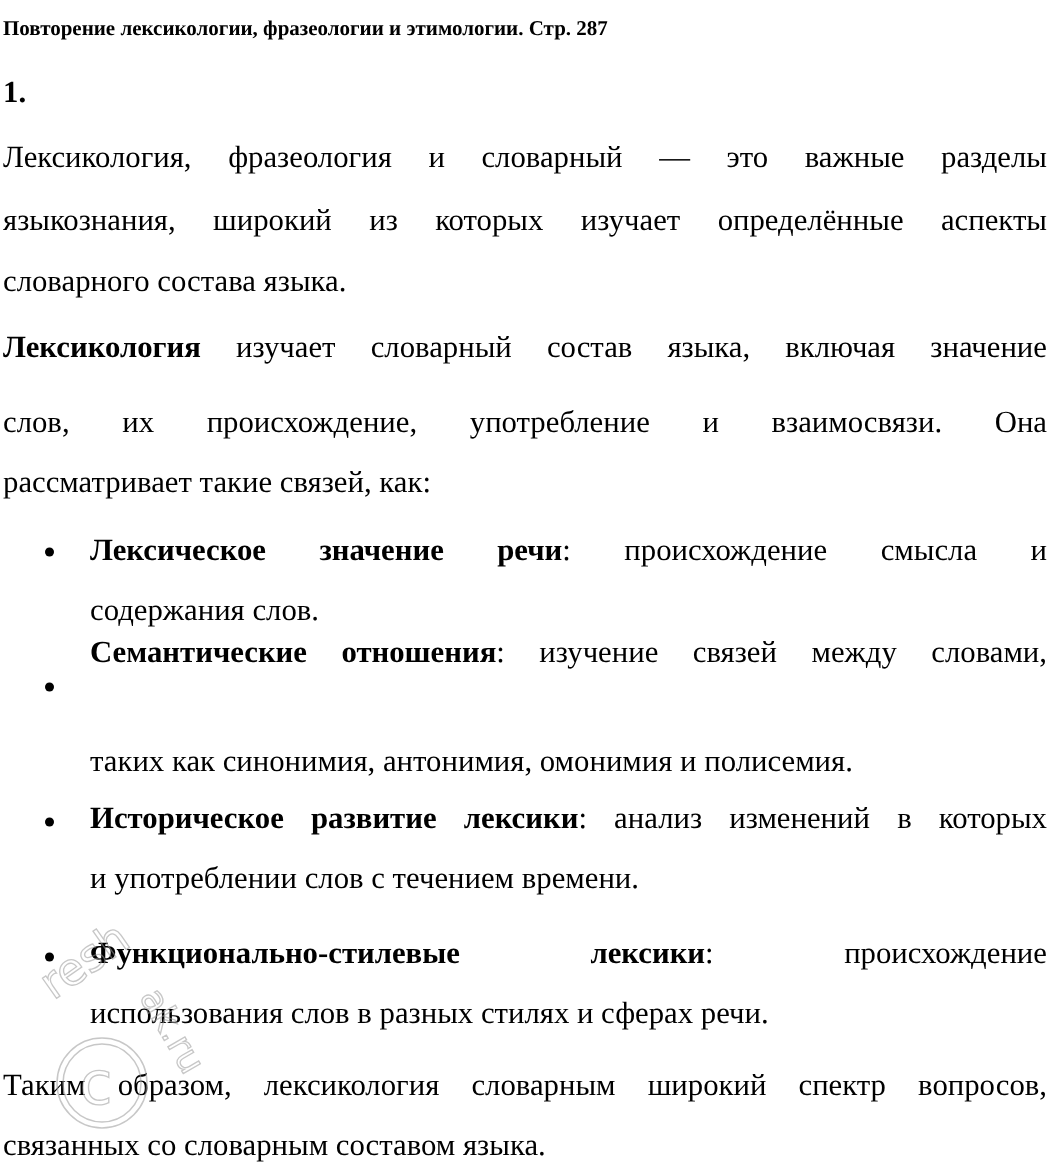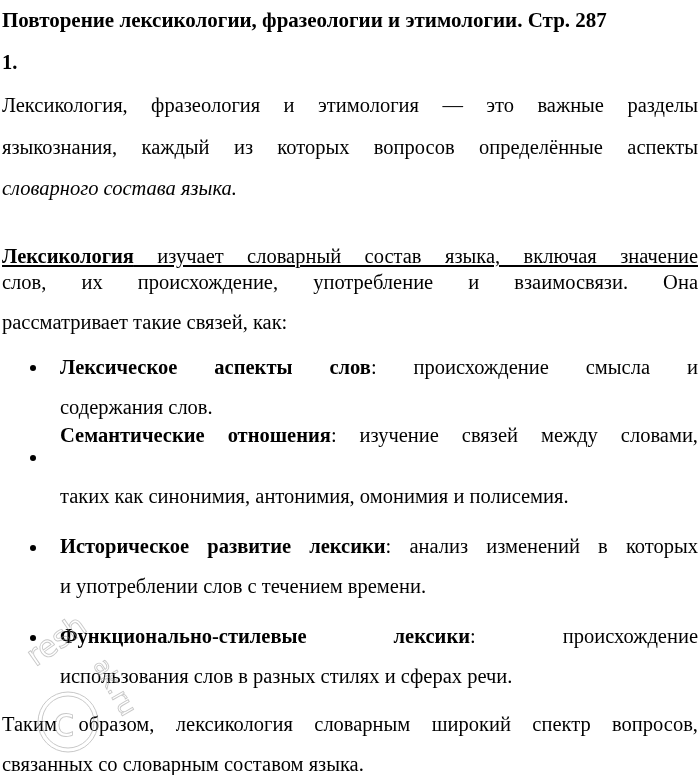--- a/index.html
+++ b/index.html
@@ -4,59 +4,59 @@
 <style>
   html, body { margin: 0; padding: 0; background: #ffffff; }
   body {
     width: 700px; height: 775px; overflow: hidden; position: relative;
     font-family: "Liberation Serif", "DejaVu Serif", serif;
     color: #000; font-size: 20.5px;
   }
   .line { position: absolute; left: 2px; right: 2px; white-space: nowrap; line-height: 24px; }
   .just { text-align: justify; text-align-last: justify; }
   .b { font-weight: bold; }
-  .title { font-weight: bold; font-size: 21px; }
+  .title { font-weight: bold; font-size: 14px; }
   .bullet-dot { position: absolute; left: 30px; width: 6px; height: 6px; border-radius: 50%; background: #000; }
   .indent { left: 60px; }
   .watermark {
     position: absolute; left: 20px; top: 610px; width: 120px; height: 150px;
     pointer-events: none; opacity: 0.55;
   }
 </style>
 </head>
 <body>
 
 <div>
 
   <div class="line title" style="top:8px;">Повторение лексикологии, фразеологии и этимологии. Стр. 287</div>
 
   <div class="line b" style="top:50px;">1.</div>
 
   <div>
-    <div class="line just" style="top:93px;">Лексикология, фразеология и этимология — это важные разделы</div>
-    <div class="line just" style="top:135px;">языкознания, каждый из которых вопросов определённые аспекты</div>
-    <div class="line" style="top:176px;font-style:italic;">словарного состава языка.</div>
+    <div class="line just" style="top:93px;">Лексикология, фразеология и словарный — это важные разделы</div>
+    <div class="line just" style="top:135px;">языкознания, широкий из которых изучает определённые аспекты</div>
+    <div class="line" style="top:176px;">словарного состава языка.</div>
   </div>
 
   <div>
-    <div class="line just" style="top:244px;text-decoration:underline;"><span class="b">Лексикология</span><span> изучает словарный состав языка, включая значение</span></div>
+    <div class="line just" style="top:220px;"><span class="b">Лексикология</span><span> изучает словарный состав языка, включая значение</span></div>
     <div class="line just" style="top:270px;">слов, их происхождение, употребление и взаимосвязи. Она</div>
     <div class="line" style="top:310px;">рассматривает такие связей, как:</div>
   </div>
 
   <div>
     <div>
       <span class="bullet-dot" style="top:365px;"></span>
-      <div class="line just indent" style="top:355px;"><span class="b">Лексическое аспекты слов</span><span>: происхождение смысла и</span></div>
+      <div class="line just indent" style="top:355px;"><span class="b">Лексическое значение речи</span><span>: происхождение смысла и</span></div>
       <div class="line indent" style="top:395px;">содержания слов.</div>
     </div>
     <div>
       <span class="bullet-dot" style="top:455px;"></span>
       <div class="line just indent" style="top:423px;"><span class="b">Семантические отношения</span><span>: изучение связей между словами,</span></div>
-      <div class="line indent" style="top:484px;">таких как синонимия, антонимия, омонимия и полисемия.</div>
+      <div class="line indent" style="top:496px;">таких как синонимия, антонимия, омонимия и полисемия.</div>
     </div>
     <div>
       <span class="bullet-dot" style="top:545px;"></span>
       <div class="line just indent" style="top:534px;"><span class="b">Историческое развитие лексики</span><span>: анализ изменений в которых</span></div>
       <div class="line indent" style="top:574px;">и употреблении слов с течением времени.</div>
     </div>
     <div>
       <span class="bullet-dot" style="top:635px;"></span>
       <div class="line just indent" style="top:624px;"><span class="b">Функционально-стилевые лексики</span><span>: происхождение</span></div>
       <div class="line indent" style="top:664px;">использования слов в разных стилях и сферах речи.</div>

